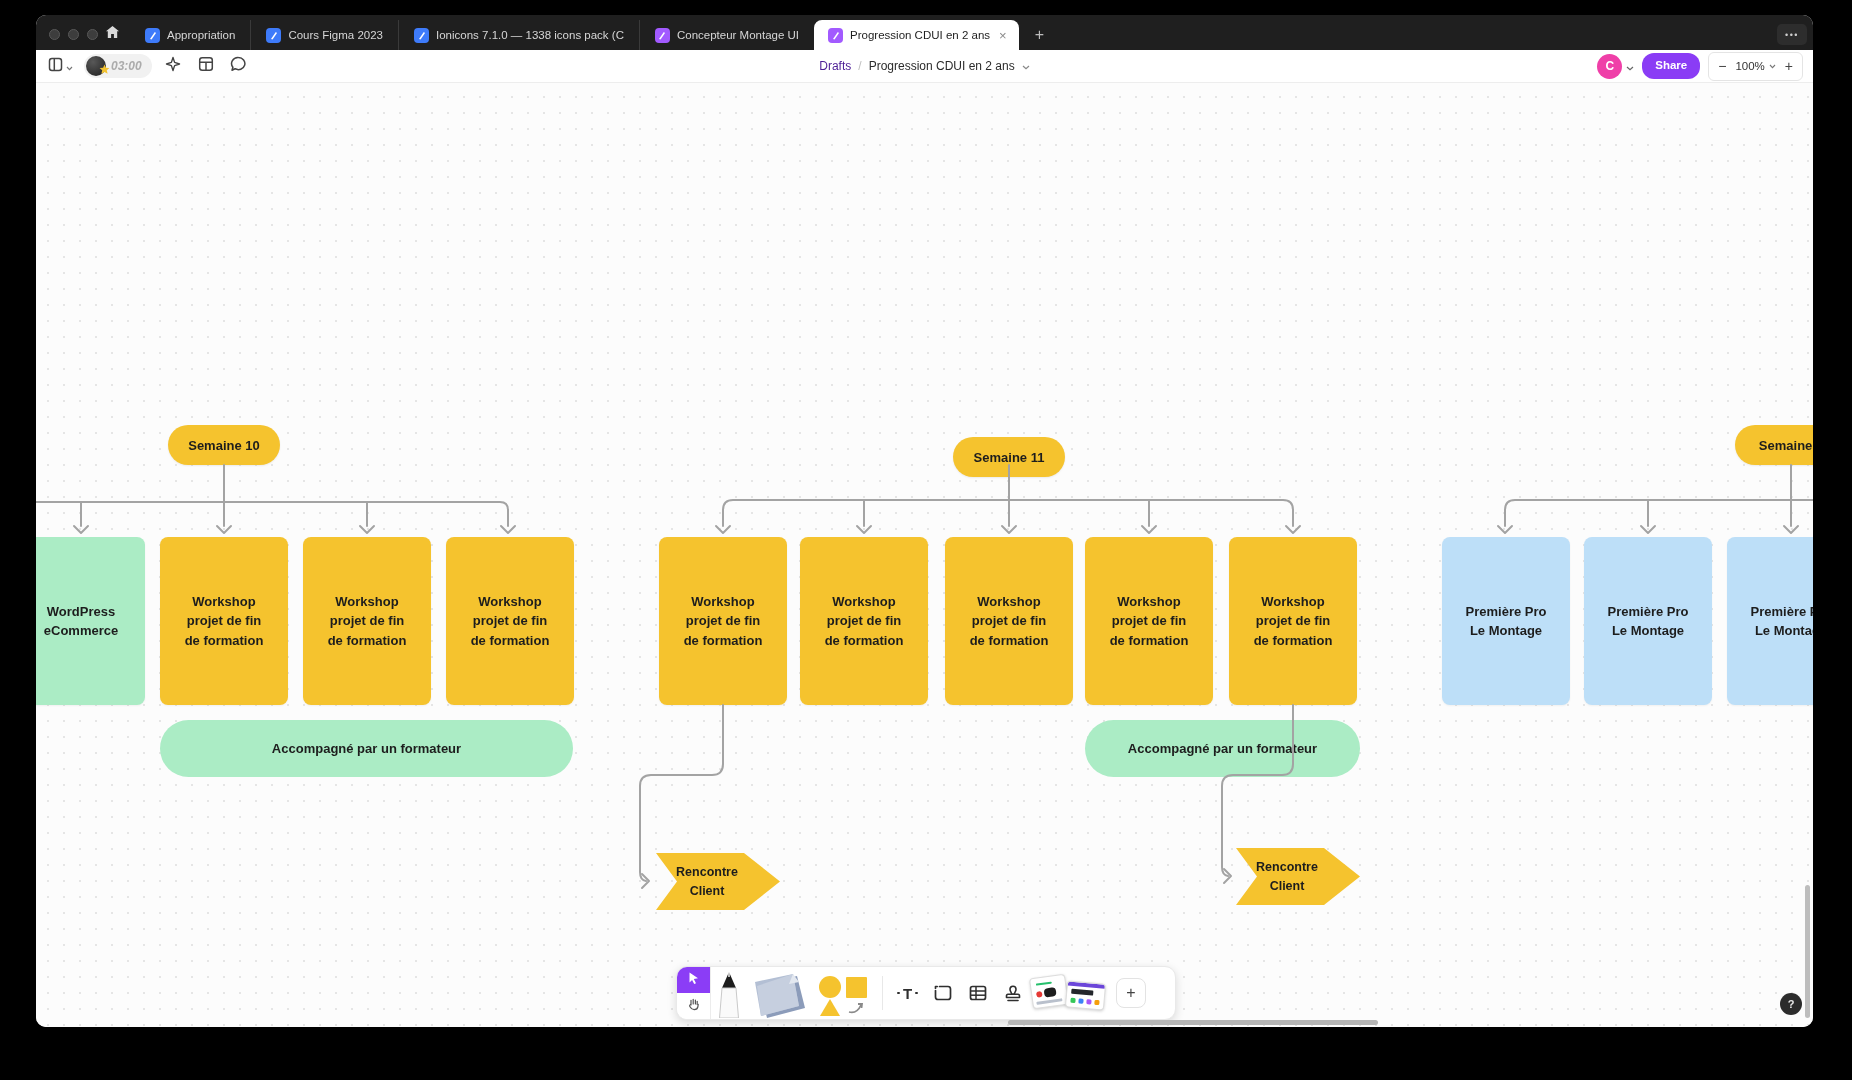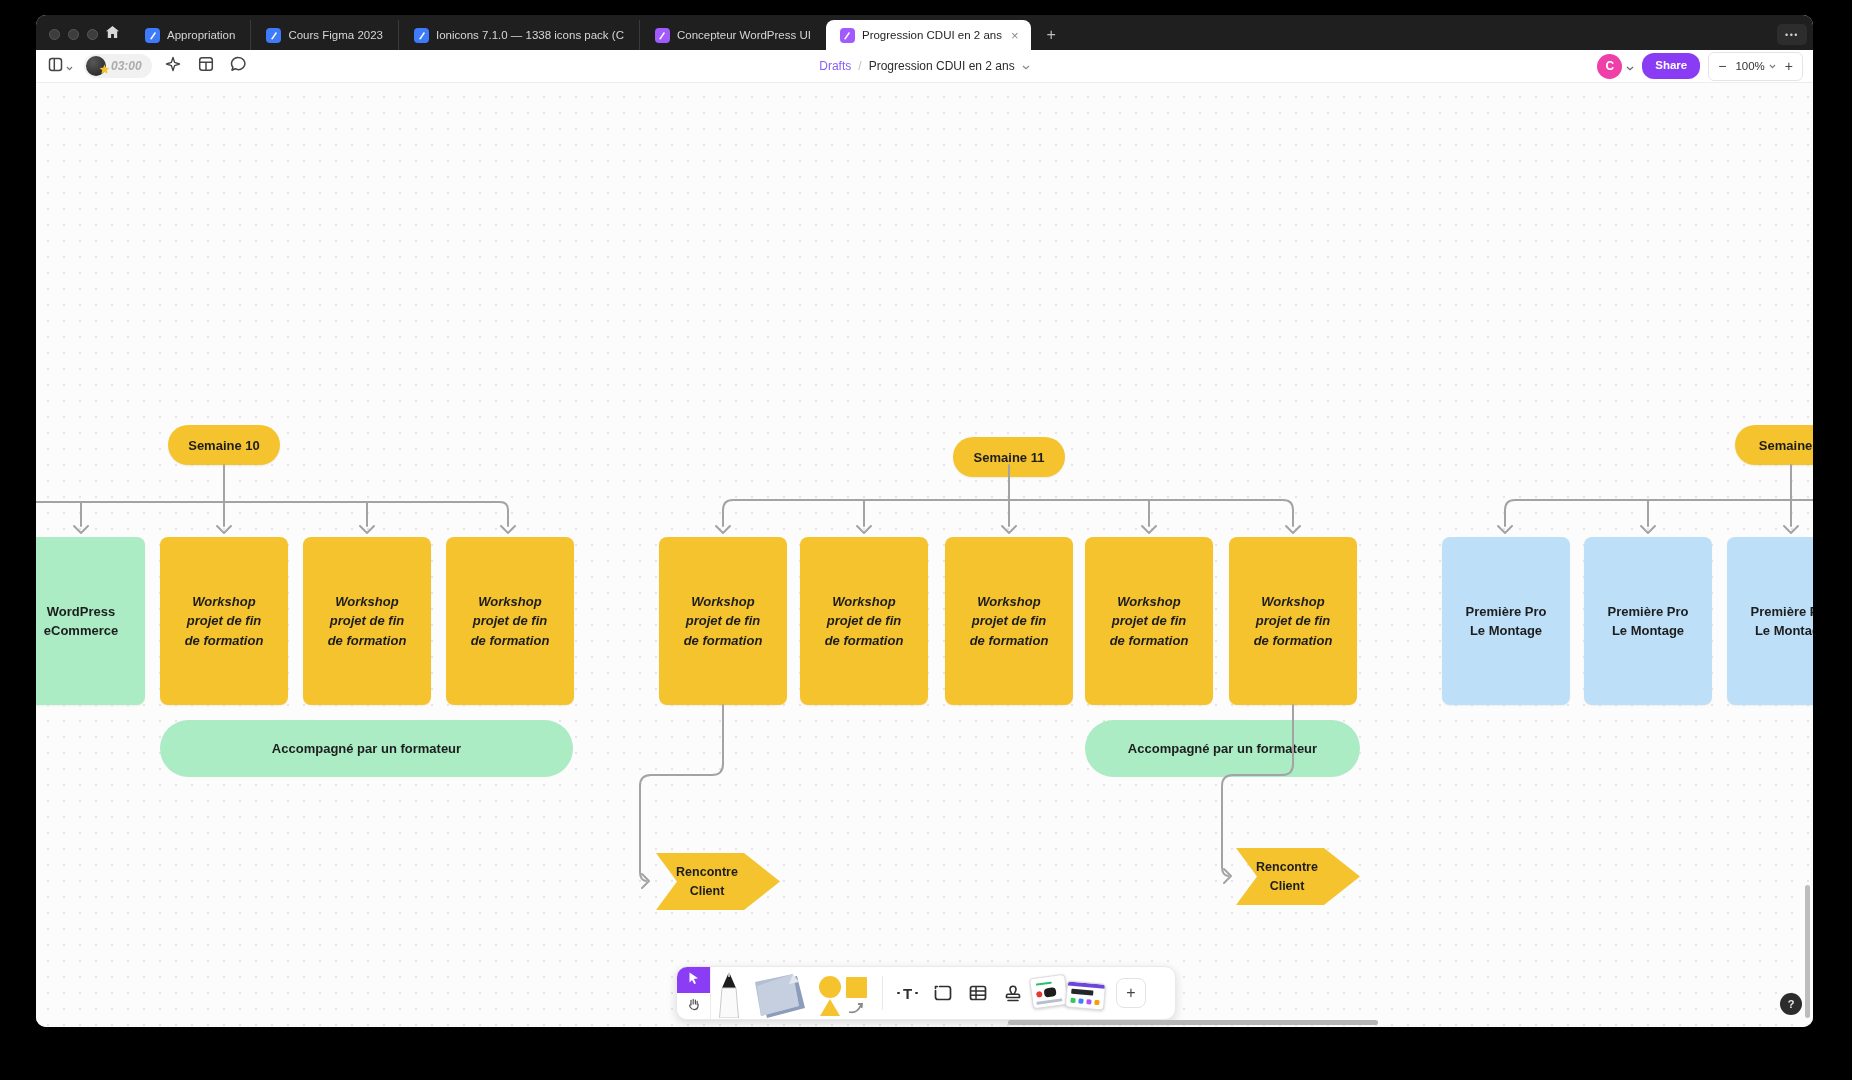--- a/index.html
+++ b/index.html
@@ -27,39 +27,39 @@
   
   .topbar{position:relative;height:33px;background:#fff;display:flex;align-items:center;padding:0 10px;z-index:30;border-bottom:1px solid #ededed;box-sizing:border-box;}
   .tb-left{display:flex;align-items:center;gap:9px;}
   .icon-btn{display:flex;align-items:center;justify-content:center;width:24px;height:24px;border-radius:5px;}
   .menu-btn{display:flex;align-items:center;gap:3px;width:auto;padding:0 2px;}
   .timer-pill{display:flex;align-items:center;gap:5px;background:#f1f1f1;border-radius:12px;height:24px;padding:0 10px 0 2px;justify-content:center;}
   .avatar-mini{position:relative;width:20px;height:20px;border-radius:50%;background:radial-gradient(circle at 35% 30%,#585858,#1d1d1d);}
   .avatar-star{position:absolute;right:-4px;bottom:-3px;}
   .timer-text{font-size:12px;font-style:italic;font-weight:600;color:#ababab;}
   .crumb{position:absolute;left:0;right:0;top:0;bottom:0;display:flex;align-items:center;justify-content:center;gap:7px;pointer-events:none;font-size:12px;}
-  .crumb .folder{color:#8b5cf6;}
+  .crumb .folder{color:#4c1d95;}
   .crumb .sep{color:#c0c0c0;}
   .crumb .title{color:#2b2b2b;font-weight:500;}
   .tb-right{margin-left:auto;display:flex;align-items:center;gap:8px;z-index:2;}
   .avatar-c{width:25px;height:25px;border-radius:50%;background:#ef3fa8;color:#fff;font-size:12px;font-weight:700;
     display:flex;align-items:center;justify-content:center;}
   .share-btn{background:#8a3cf5;color:#fff;font-size:11.5px;font-weight:600;border:none;border-radius:12px;
     padding:7px 13px;line-height:1;}
   .zoom-pill{display:flex;align-items:center;gap:9px;border:1px solid #e4e4e4;border-radius:6px;height:27px;padding:0 9px;background:#fff;}
   .zoom-pill .zo,.zoom-pill .zi{font-size:14px;color:#444;}
   .zoom-pill .zl{font-size:11.5px;color:#333;display:flex;align-items:center;gap:4px;}
   
   .canvas{position:absolute;left:0;right:0;top:68px;bottom:0;overflow:hidden;background-color:#fcfcfc;
     background-image:radial-gradient(#e5e5e5 1.1px,transparent 1.4px);background-size:16px 16px;background-position:4px 6px;}
   .node{position:absolute;display:flex;align-items:center;justify-content:center;text-align:center;
     white-space:pre-line;color:#1d1d1d;box-sizing:border-box;z-index:2;}
   .sticky{width:112px;height:40px;top:342px;background:#f5c32e;border-radius:20px;font-size:13px;font-weight:600;box-shadow:0 1px 2px rgba(0,0,0,.07);}
   .card{width:128px;height:168px;top:454px;border-radius:8px;font-size:13px;font-weight:700;line-height:1.5;box-shadow:0 1px 2px rgba(0,0,0,.05);}
-  .card.yellow{background:#f5c32e;font-style:italic;}
+  .card.yellow{background:#f5c32e;}
   .card.mint{background:#abecc5;}
   .card.blue{background:#bddff8;}
   .pill{height:57px;top:637px;background:#abecc5;border-radius:29px;font-size:13px;font-weight:600;}
   .event{width:124px;height:57px;font-size:12.5px;font-weight:600;line-height:1.45;}
   .event .evt-label{position:relative;z-index:2;padding-right:22px;}
   .event svg{position:absolute;inset:0;z-index:1;}
   .connectors{position:absolute;inset:0;z-index:4;pointer-events:none;}
   
   .btoolbar{position:absolute;left:640px;top:883px;width:500px;height:54px;background:#fff;border:1px solid #e9e9e9;
     border-radius:11px;box-shadow:0 3px 10px rgba(0,0,0,.14);display:flex;align-items:center;z-index:20;box-sizing:border-box;}
@@ -134,21 +134,21 @@
             </svg>
           </span>
         <span>Ionicons 7.1.0 — 1338 icons pack (C</span>
       </div>
       <div class="tab">
         <span class="ficon figjam">
             <svg width="8" height="9" viewBox="0 0 8 9">
               <path d="M1 8 L5.8 1 L7 2 L2.5 8.5 Z" fill="#fff"></path>
             </svg>
           </span>
-        <span>Concepteur WordPress UI</span>
+        <span>Concepteur Montage UI</span>
       </div>
       <div class="tab active">
         <span class="ficon figjam">
             <svg width="8" height="9" viewBox="0 0 8 9">
               <path d="M1 8 L5.8 1 L7 2 L2.5 8.5 Z" fill="#fff"></path>
             </svg>
           </span>
         <span>Progression CDUI en 2 ans</span>
         <span class="tab-close">×</span>
       </div>

